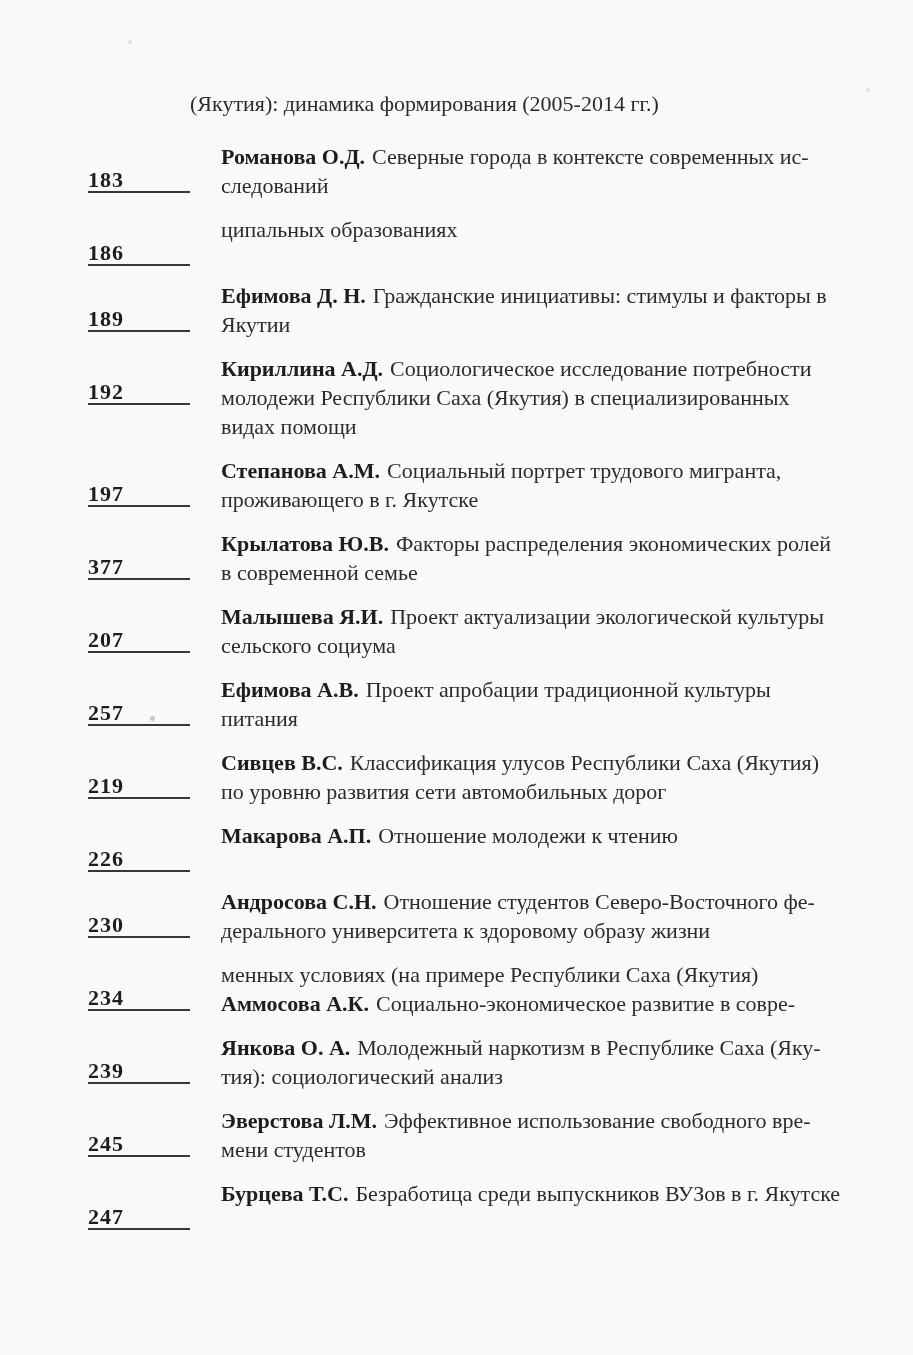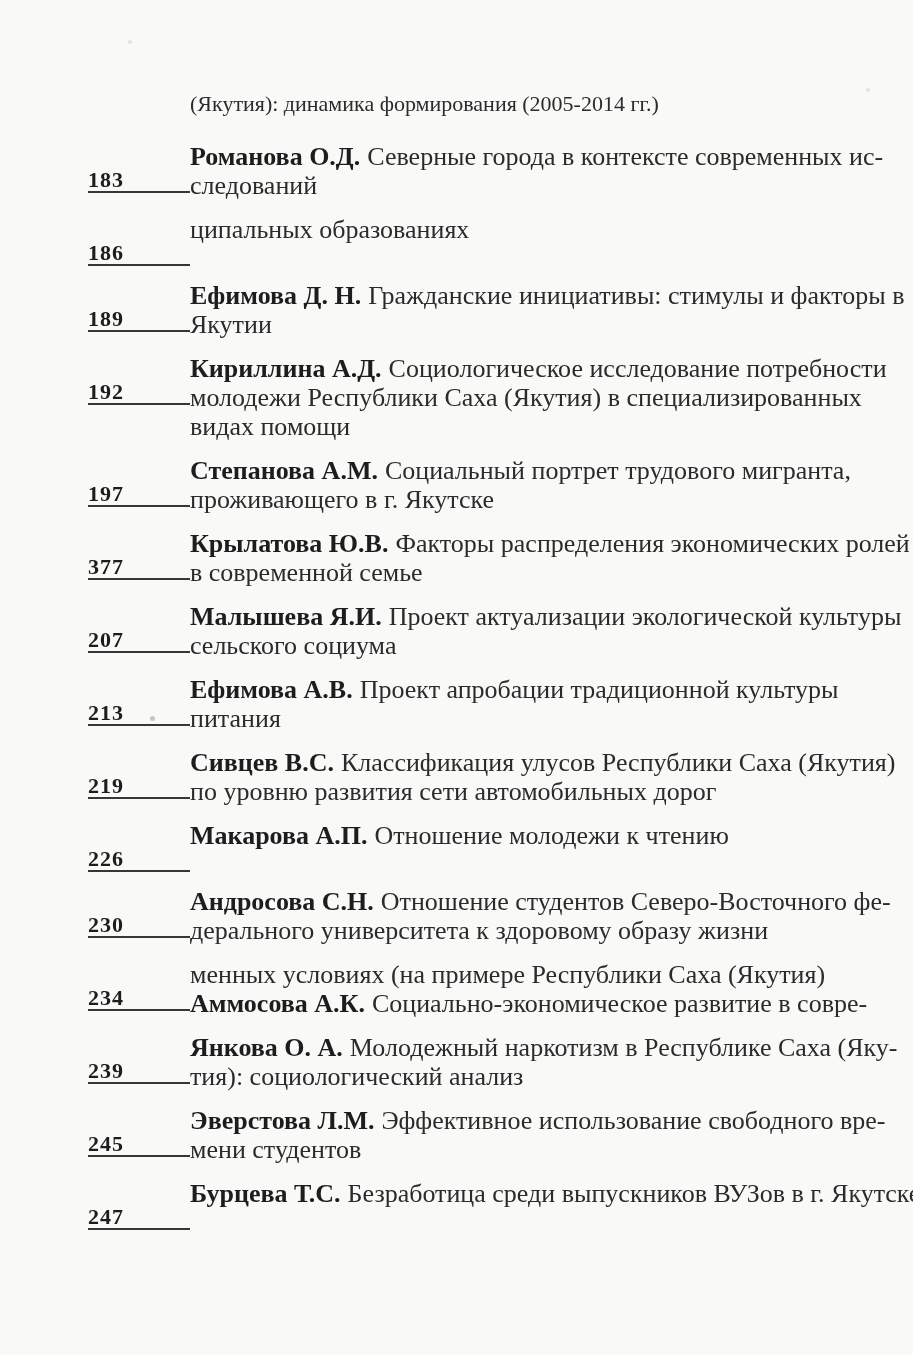--- a/index.html
+++ b/index.html
@@ -43,23 +43,24 @@
     color: #1d1d1d;
     letter-spacing: 1px;
     border-bottom: 2px solid #373737;
     line-height: 27px;
     margin-top: 24px;
   }
   .body {
     flex: 1 1 auto;
   }
   .line {
-    font-size: 26px;
+    font-size: 22px;
     line-height: 29px;
     white-space: nowrap;
+    margin-left: 31px;
   }
   .author {
     font-weight: 700;
     color: #1d1d1d;
     margin-right: 7px;
   }
   .speck {
     position: absolute;
     border-radius: 50%;
   }
@@ -124,21 +125,21 @@
 
   <div class="entry">
     <div class="num">207</div>
     <div class="body">
       <div class="line"><span class="author">Малышева Я.И.</span><span>Проект актуализации экологической культуры</span></div>
       <div class="line">сельского социума</div>
     </div>
   </div>
 
   <div class="entry">
-    <div class="num">213</div>
+    <div class="num">257</div>
     <div class="body">
       <div class="line"><span class="author">Ефимова А.В.</span><span>Проект апробации традиционной культуры</span></div>
       <div class="line">питания</div>
     </div>
   </div>
 
   <div class="entry">
     <div class="num">219</div>
     <div class="body">
       <div class="line"><span class="author">Сивцев В.С.</span><span>Классификация улусов Республики Саха (Якутия)</span></div>

